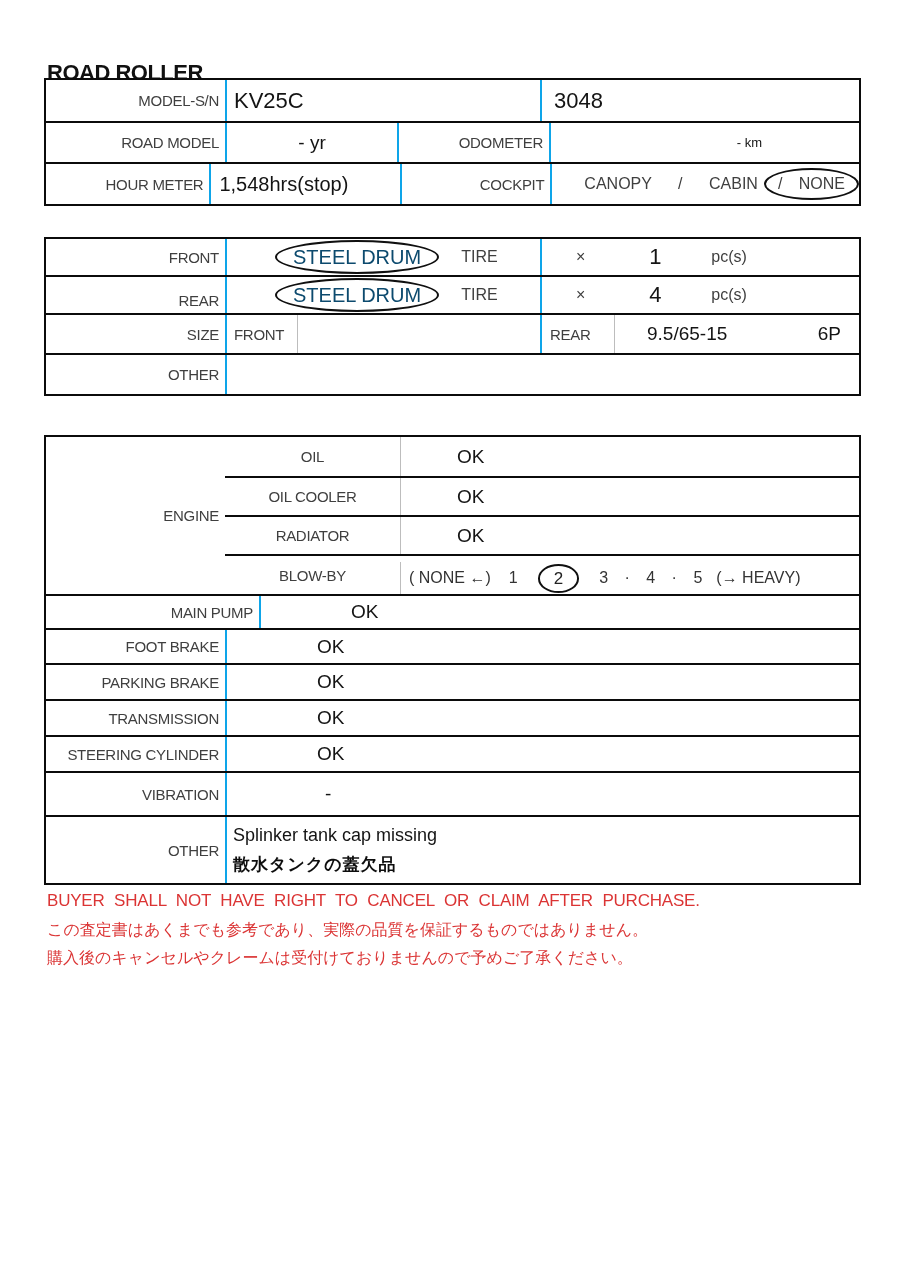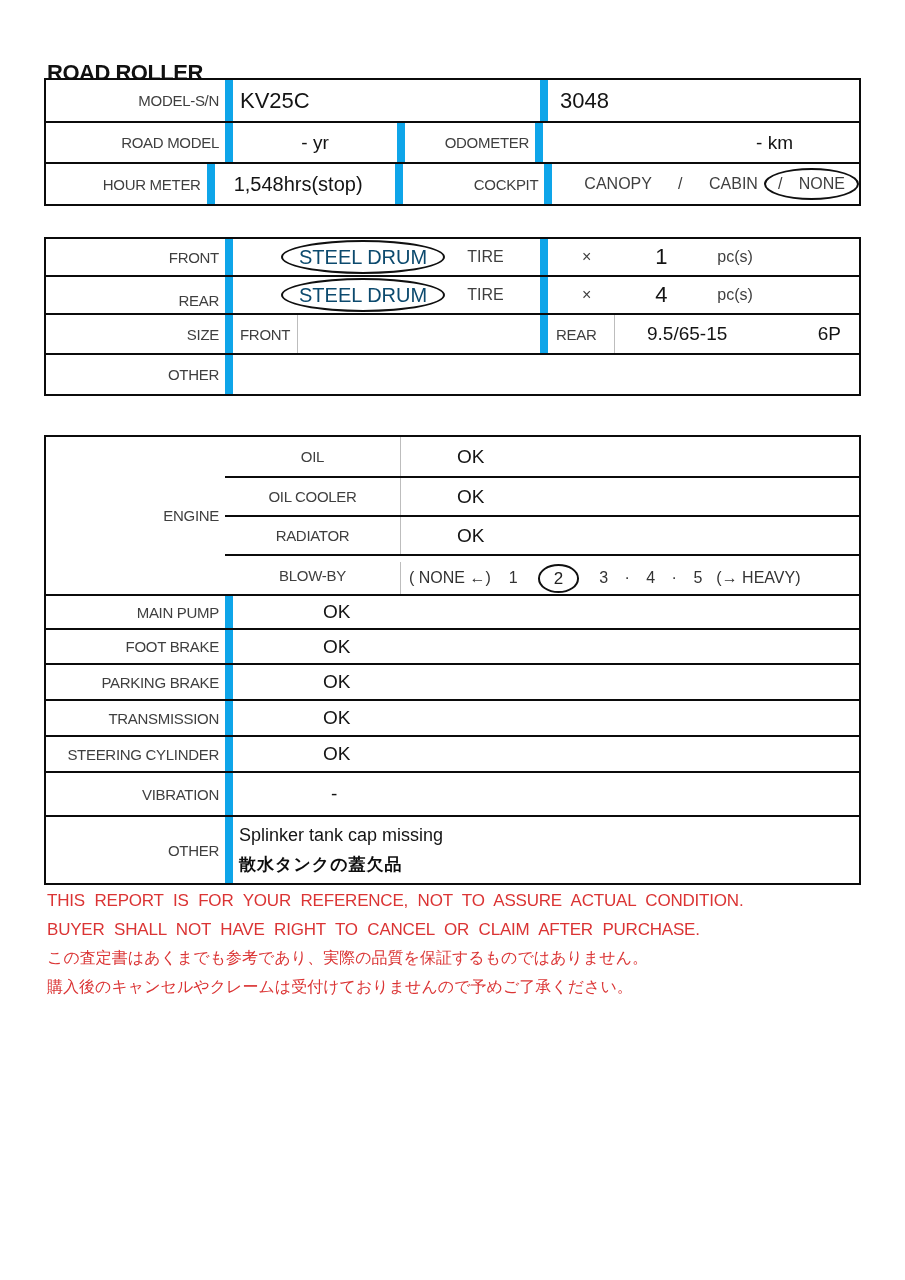--- a/index.html
+++ b/index.html
@@ -11,21 +11,21 @@
     position:absolute;left:47px;top:48px;font-size:22px;font-weight:700;
     letter-spacing:-0.5px;color:#111;margin-top:12px;
   }
   .tbl{
     position:absolute;left:44px;width:817px;border:2px solid #0b0b0b;box-sizing:border-box;
     background:#fff;
   }
   .row{display:flex;box-sizing:border-box;border-top:2px solid #0b0b0b;}
   .row:first-child{border-top:none;}
   .cell{
-    box-sizing:border-box;display:flex;align-items:center;border-left:8px solid #0ea5e9;
+    box-sizing:border-box;display:flex;align-items:center;border-left:2px solid #0ea5e9;
     overflow:visible;white-space:nowrap;
   }
   .cell:first-child{border-left:none;}
   .cell.light{border-left:1px solid #bdbdbd;}
   .lbl{justify-content:flex-end;padding-right:6px;font-size:15px;color:#3f3f3f;letter-spacing:-0.3px;}
   .sublbl{font-size:15px;color:#3f3f3f;letter-spacing:-0.3px;}
   .val{font-size:20px;color:#141414;}
   .big{font-size:22px;}
   .gray{color:#3f3f3f;}
   .oval{
@@ -52,26 +52,26 @@
 
   <div class="tbl" style="top:78px">
     <div class="row" style="height:41px">
       <div class="cell lbl" style="width:179px">MODEL-S/N</div>
       <div class="cell val big" style="width:315px;padding-left:7px">KV25C</div>
       <div class="cell val big" style="flex:1;padding-left:12px">3048</div>
     </div>
     <div class="row" style="height:41px">
       <div class="cell lbl" style="width:179px">ROAD MODEL</div>
       <div class="cell val" style="width:172px;justify-content:center;font-size:19px">- yr</div>
-      <div class="cell lbl" style="width:138px">ODOMETER</div>
-      <div class="cell val" style="flex:1;justify-content:flex-end;padding-right:66px;font-size:19px">- km</div>
+      <div class="cell lbl" style="width:152px">ODOMETER</div>
+      <div class="cell val" style="flex:1;justify-content:flex-end;padding-right:97px;font-size:13px">- km</div>
     </div>
     <div class="row" style="height:42px">
       <div class="cell lbl" style="width:179px">HOUR METER</div>
-      <div class="cell val" style="width:208px;padding-left:19px">1,548hrs(stop)</div>
+      <div class="cell val" style="width:208px;padding-left:8px">1,548hrs(stop)</div>
       <div class="cell lbl" style="width:165px">COCKPIT</div>
       <div class="cell" style="flex:1;padding-left:32px">
         <span class="gray" style="font-size:16px;word-spacing:22px">CANOPY / CABIN</span>
         <span class="oval cockpit" style="margin-left:6px">/ NONE</span>
       </div>
     </div>
   </div>
 
   <div class="tbl" style="top:237px">
     <div class="row" style="height:36px">
@@ -137,21 +137,21 @@
             <span style="margin-left:18px">1</span>
             <span class="oval num" style="margin-left:20px">2</span>
             <span style="margin-left:20px;word-spacing:12px">3 · 4 · 5</span>
             <span style="margin-left:14px">(→ HEAVY)</span>
           </div>
         </div>
       </div>
     </div>
 
     <div class="row" style="height:34px">
-      <div class="cell lbl" style="width:179px">MAIN PUMP</div>
+      <div class="cell lbl" style="width:213px">MAIN PUMP</div>
       <div class="cell val" style="flex:1;padding-left:90px;font-size:19px">OK</div>
     </div>
     <div class="row" style="height:35px">
       <div class="cell lbl" style="width:179px">FOOT BRAKE</div>
       <div class="cell val" style="flex:1;padding-left:90px;font-size:19px">OK</div>
     </div>
     <div class="row" style="height:36px">
       <div class="cell lbl" style="width:179px">PARKING BRAKE</div>
       <div class="cell val" style="flex:1;padding-left:90px;font-size:19px">OK</div>
     </div>
@@ -170,19 +170,18 @@
     <div class="row" style="height:68px">
       <div class="cell lbl" style="width:179px">OTHER</div>
       <div class="cell" style="flex:1;flex-direction:column;align-items:flex-start;justify-content:center;padding-left:6px;gap:7px">
         <span class="other-line1">Splinker tank cap missing</span>
         <span class="other-line2">散水タンクの蓋欠品</span>
       </div>
     </div>
   </div>
 
   <div class="disclaimer">
-    <div class="line en">THIS REPORT IS FOR YOUR REFERENCE, NOT TO ASSURE ACTUAL CONDITION.</div>
     <div class="line en">BUYER SHALL NOT HAVE RIGHT TO CANCEL OR CLAIM AFTER PURCHASE.</div>
     <div class="line jp">この査定書はあくまでも参考であり、実際の品質を保証するものではありません。</div>
     <div class="line jp">購入後のキャンセルやクレームは受付けておりませんので予めご了承ください。</div>
   </div>
 
 </div>
 
 </body></html>

